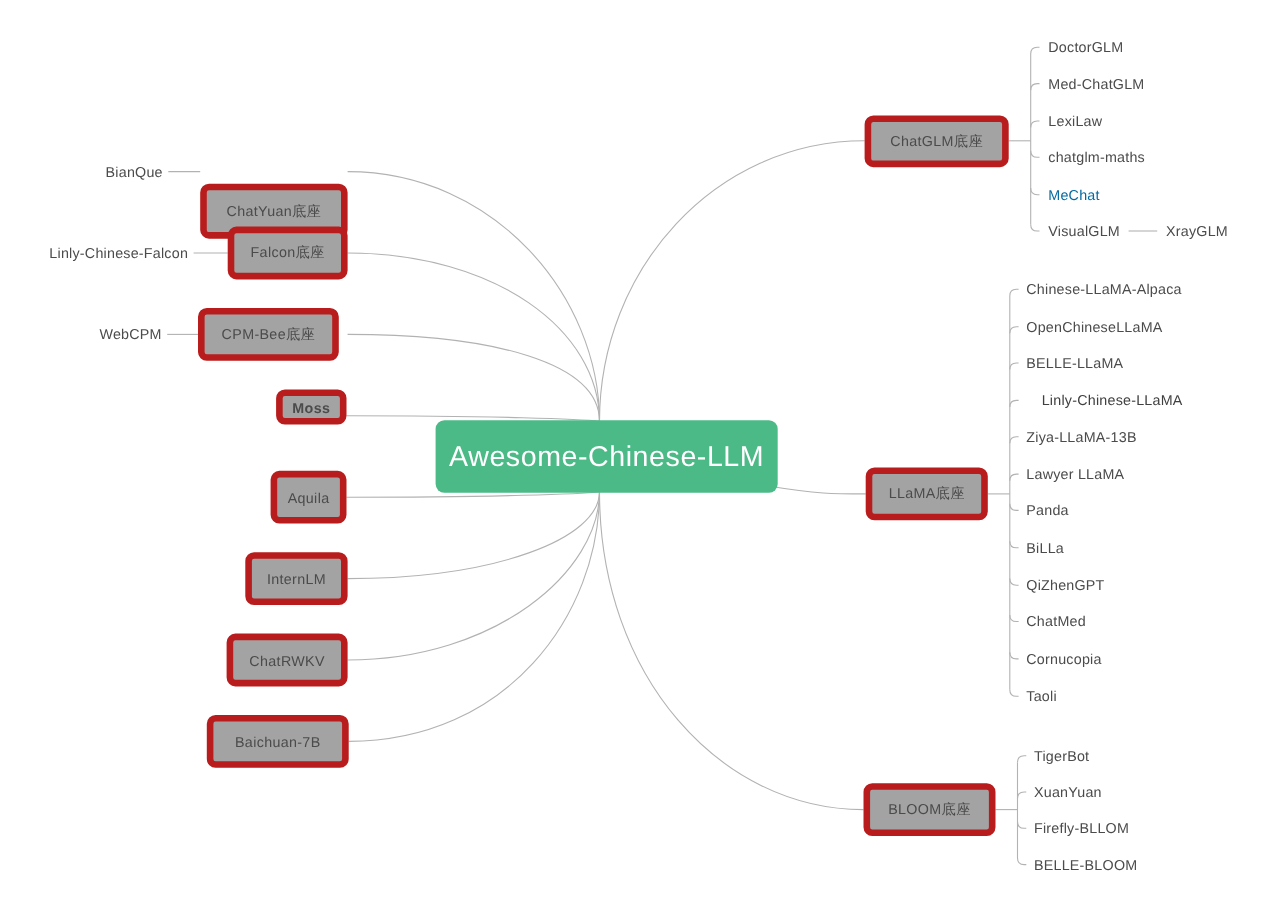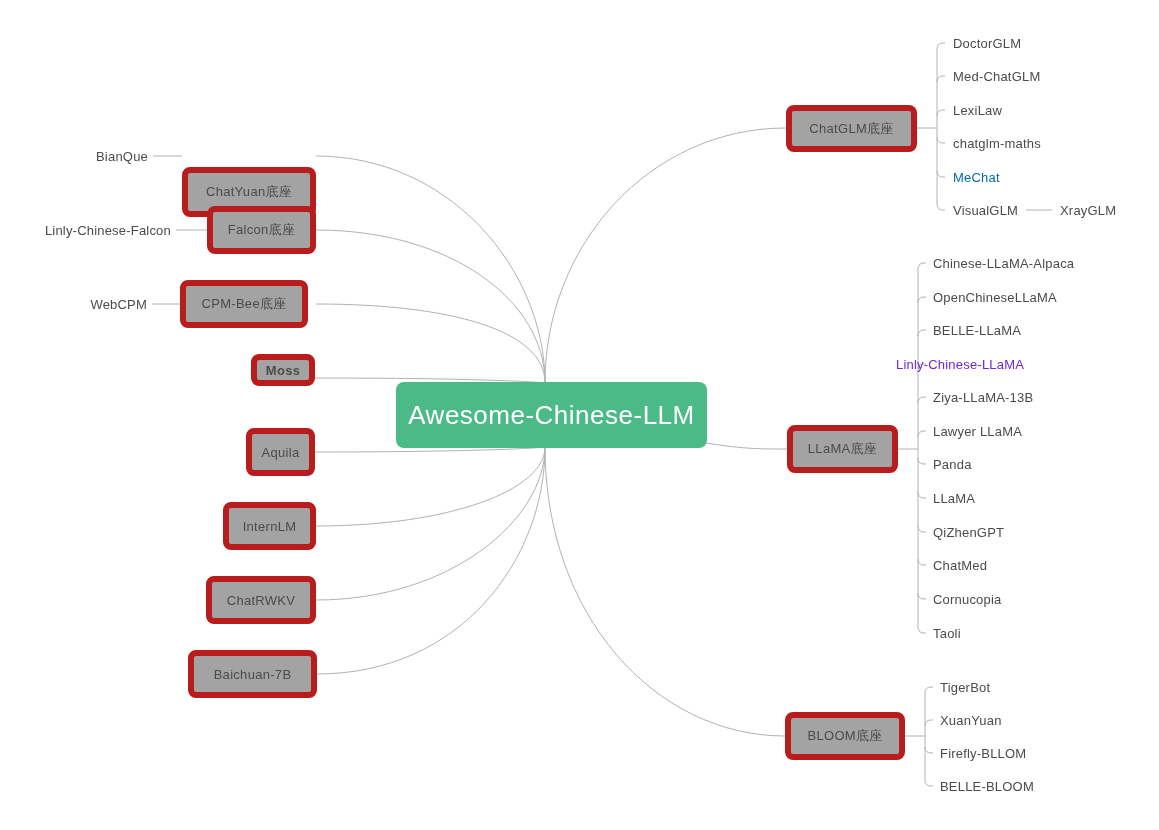--- a/index.html
+++ b/index.html
@@ -88,25 +88,25 @@
     <div class="leaf" style="left: 953px; top: 76px; color: rgb(75, 75, 75);">Med-ChatGLM</div>
     <div class="leaf" style="left: 953px; top: 110px; color: rgb(75, 75, 75);">LexiLaw</div>
     <div class="leaf" style="left: 953px; top: 143px; color: rgb(75, 75, 75);">chatglm-maths</div>
     <div class="leaf" style="left: 953px; top: 177px; color: #0369a1;">MeChat</div>
     <div class="leaf" style="left: 953px; top: 210px; color: rgb(75, 75, 75);">VisualGLM</div>
     <div class="leaf" style="left: 1060px; top: 210px; color: rgb(75, 75, 75);">XrayGLM</div>
     <div class="node-box" style="left: 787px; top: 425px; width: 111px; height: 48px;">LLaMA底座</div>
     <div class="leaf" style="left: 933px; top: 263px; color: rgb(75, 75, 75);">Chinese-LLaMA-Alpaca</div>
     <div class="leaf" style="left: 933px; top: 297px; color: rgb(75, 75, 75);">OpenChineseLLaMA</div>
     <div class="leaf" style="left: 933px; top: 330px; color: rgb(75, 75, 75);">BELLE-LLaMA</div>
-    <div class="leaf" style="left: 896px; top: 364px; color: #6d28d9;">Linly-Chinese-LLaMA</div>
+    <div class="leaf" style="left: 947px; top: 364px; color: #404040;">Linly-Chinese-LLaMA</div>
     <div class="leaf" style="left: 933px; top: 397px; color: rgb(75, 75, 75);">Ziya-LLaMA-13B</div>
     <div class="leaf" style="left: 933px; top: 431px; color: rgb(75, 75, 75);">Lawyer LLaMA</div>
     <div class="leaf" style="left: 933px; top: 464px; color: rgb(75, 75, 75);">Panda</div>
-    <div class="leaf" style="left: 933px; top: 498px; color: rgb(75, 75, 75);">LLaMA</div>
+    <div class="leaf" style="left: 933px; top: 498px; color: rgb(75, 75, 75);">BiLLa</div>
     <div class="leaf" style="left: 933px; top: 532px; color: rgb(75, 75, 75);">QiZhenGPT</div>
     <div class="leaf" style="left: 933px; top: 565px; color: rgb(75, 75, 75);">ChatMed</div>
     <div class="leaf" style="left: 933px; top: 599px; color: rgb(75, 75, 75);">Cornucopia</div>
     <div class="leaf" style="left: 933px; top: 633px; color: rgb(75, 75, 75);">Taoli</div>
     <div class="node-box" style="left: 785px; top: 712px; width: 120px; height: 48px;">BLOOM底座</div>
     <div class="leaf" style="left: 940px; top: 687px; color: rgb(75, 75, 75);">TigerBot</div>
     <div class="leaf" style="left: 940px; top: 720px; color: rgb(75, 75, 75);">XuanYuan</div>
     <div class="leaf" style="left: 940px; top: 753px; color: rgb(75, 75, 75);">Firefly-BLLOM</div>
     <div class="leaf" style="left: 940px; top: 786px; color: rgb(75, 75, 75);">BELLE-BLOOM</div>
   </div>

